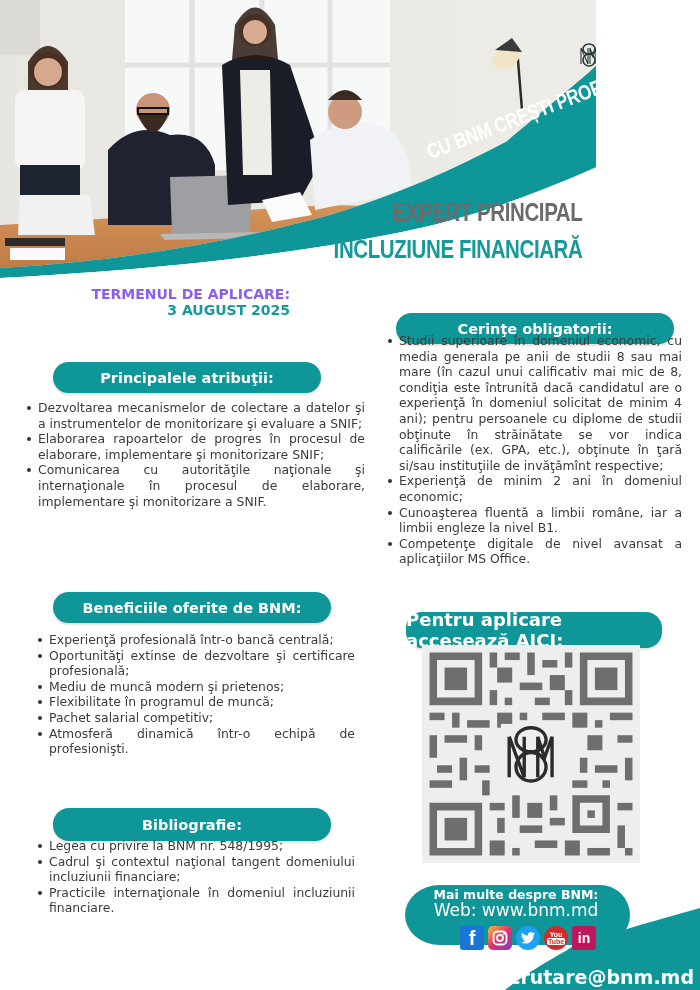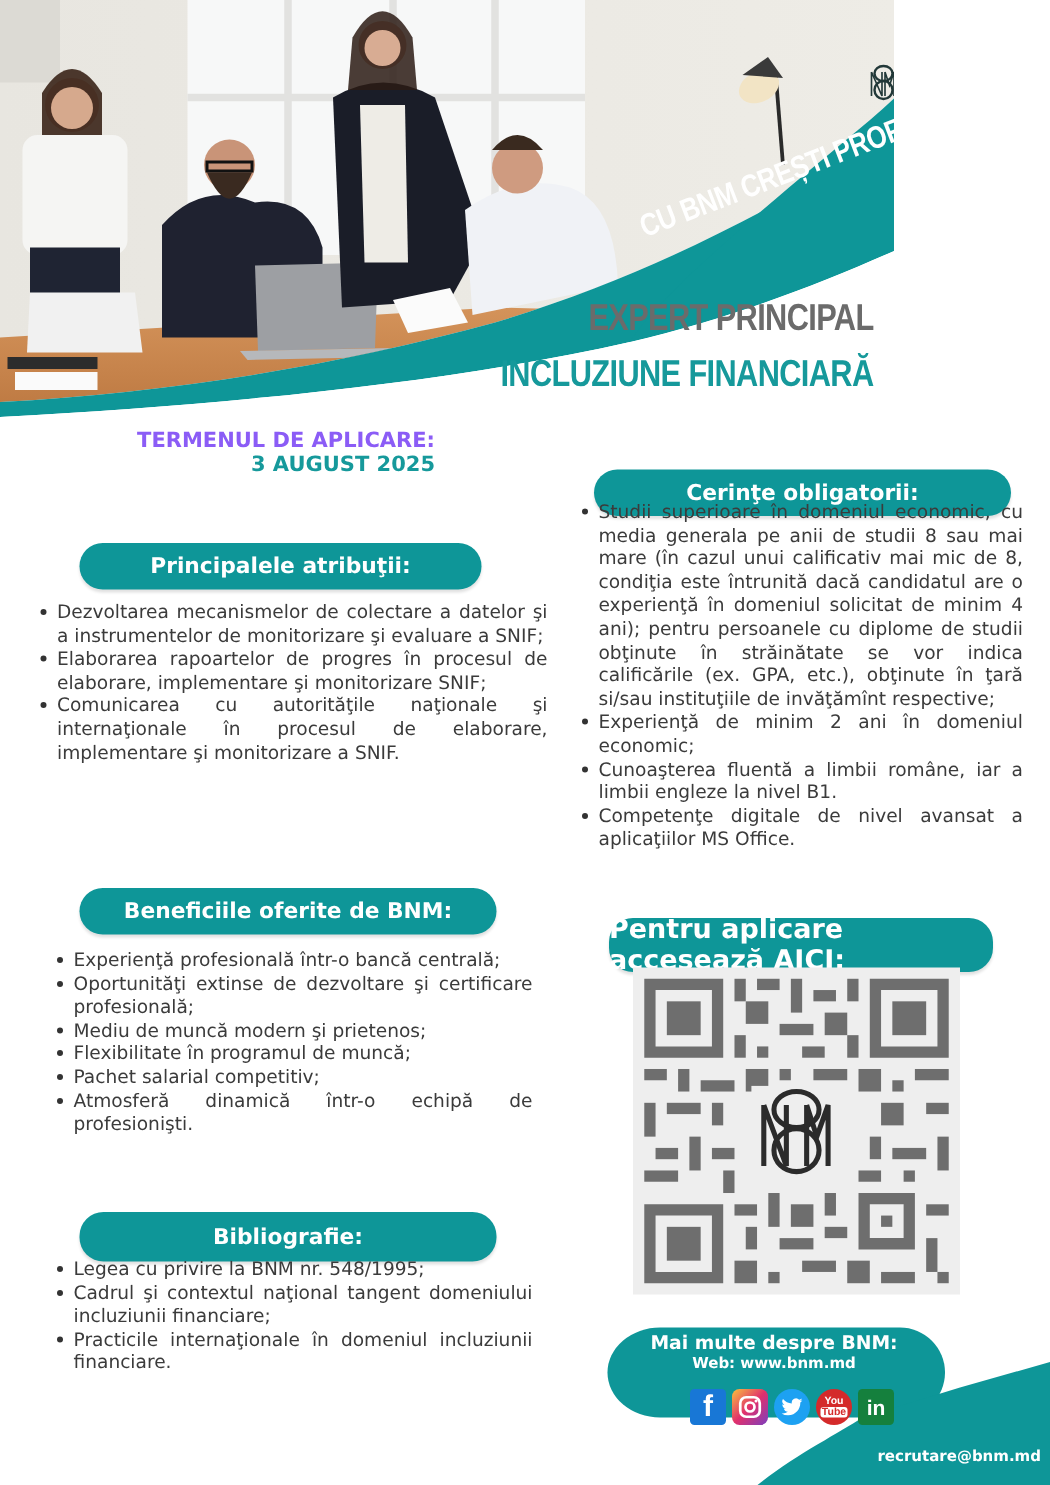--- a/index.html
+++ b/index.html
@@ -41,30 +41,30 @@
   .list li::before { content: ""; position: absolute; left: 0; top: 6px; width: 4px; height: 4px; border-radius: 50%; background: #333; }
 
   
   .qr { position: absolute; left: 422px; top: 645px; width: 218px; height: 218px; background: #eeeeee; }
   .qr svg { position: absolute; left: 0; top: 0; }
 
   
   .footer-bg { position: absolute; left: 0; top: 870px; }
   .more { position: absolute; left: 404px; top: 887px; width: 224px; text-align: center; color: #fff; }
   .more .t1 { font-weight: bold; font-size: 12.5px; line-height: 15px; }
-  .more .t2 { font-size: 10px; line-height: 16px; font-weight: bold; }
+  .more .t2 { font-size: 17px; line-height: 16px; }
   .socials { position: absolute; left: 460px; top: 926px; display: flex; gap: 4px; }
   .soc { width: 24px; height: 24px; display: flex; align-items: center; justify-content: center; color: #fff;
     font-weight: bold; font-family: "Liberation Sans", sans-serif; }
   .soc.fb { background: #1877d6; border-radius: 3px; font-size: 20px; }
   .soc.ig { background: linear-gradient(135deg, #f9c23c 0%, #e1306c 50%, #7b3fbf 100%); border-radius: 5px; }
   .soc.tw { background: #1da1f2; border-radius: 50%; font-size: 13px; }
   .soc.yt { background: #d42a2a; border-radius: 50%; font-size: 7px; line-height: 7px; flex-direction: column; }
-  .soc.li { background: #15803d; border-radius: 3px; font-size: 14px; }
-  .email { position: absolute; right: 6px; top: 966px; color: #fff; font-weight: bold; font-size: 10px; margin-left: 24px; }
+  .soc.li { background: #be185d; border-radius: 3px; font-size: 14px; }
+  .email { position: absolute; right: 6px; top: 966px; color: #fff; font-weight: bold; font-size: 19px; margin-left: 24px; }
 </style>
 </head>
 <body>
 
 <div class="hero">
   <svg width="700" height="290" viewBox="0 0 700 290">
     <defs>
       <clipPath id="photoClip">
         <path d="M0,0 H700 V0 L700,20 C600,90 480,170 330,215 C220,245 110,262 0,268 Z"></path>
       </clipPath>

